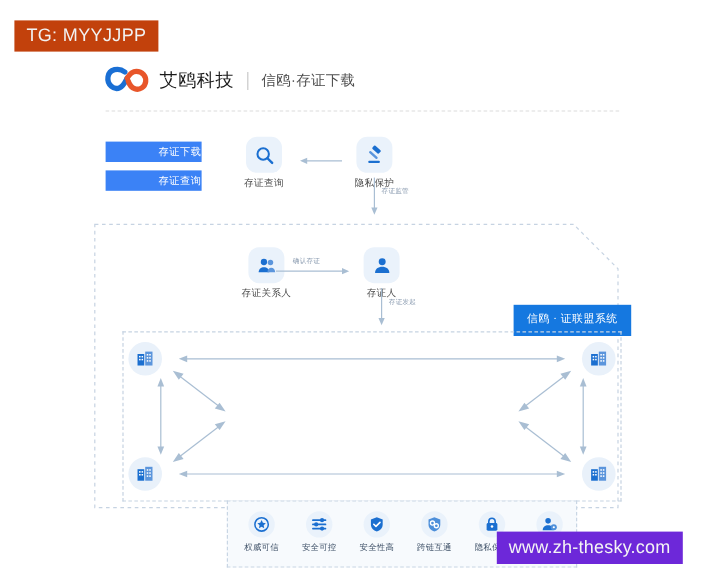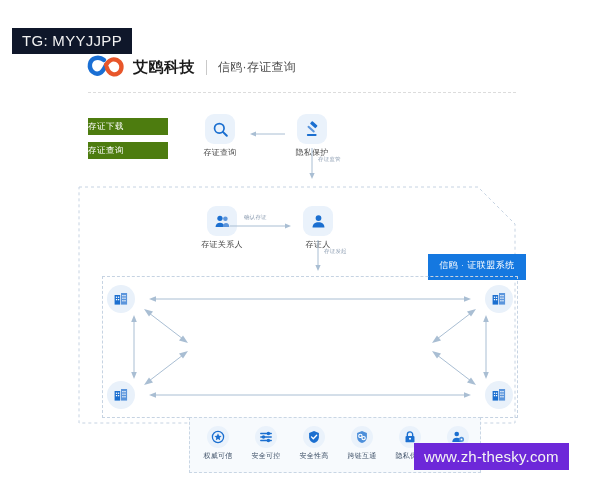--- a/index.html
+++ b/index.html
@@ -6,22 +6,22 @@
   body{
     width:600px;height:480px;
     background:#ffffff;
     font-family:"Liberation Sans","DejaVu Sans",sans-serif;
     overflow:hidden;position:relative;
   }
   #stage{position:absolute;left:0;top:0;width:600px;height:480px;background:#fff;}
 
   
   .tg-tag{
-    position:absolute;left:12px;top:28px;
-    background:#0f172a;color:#f2f2f2;
+    position:absolute;left:12px;top:17px;
+    background:#c2410c;color:#f2f2f2;
     font-size:15px;line-height:26px;height:26px;
     padding:0 10px;letter-spacing:.3px;white-space:nowrap;
   }
 
   
   .url-bar{
     position:absolute;left:414px;top:443px;
     background:#6d28d9;color:#f4f4f4;
     font-size:15px;line-height:27px;height:27px;
     padding:0 10px;white-space:nowrap;letter-spacing:.2px;
@@ -29,33 +29,33 @@
 
   
   .card{
     position:absolute;left:62px;top:38px;width:478px;height:398px;
     background:#fff;
   }
 
   
   .hdr{position:absolute;left:26px;top:18px;display:flex;align-items:center;gap:9px;}
   .logo{width:36px;height:22px;position:relative;flex:none;}
-  .brand{font-size:15px;font-weight:bold;color:#1a1a1a;letter-spacing:.5px;white-space:nowrap;}
+  .brand{font-size:15px;font-weight:normal;color:#1a1a1a;letter-spacing:.5px;white-space:nowrap;}
   .vbar{width:1px;height:15px;background:#c9c9c9;margin:0 2px;}
   .sub{font-size:12px;color:#4d4d4d;white-space:nowrap;letter-spacing:.3px;}
   .hdr-rule{
     position:absolute;left:26px;top:54px;width:428px;height:0;
     border-top:1px dashed #dcdcdc;
   }
 
   
   .btn-blue{
     position:absolute;width:80px;height:17px;
-    background:#4d7c0f;color:#fff;
-    font-size:8.5px;line-height:17px;text-align:left;
+    background:#3b82f6;color:#fff;
+    font-size:8.5px;line-height:17px;text-align:right;
     letter-spacing:.5px;white-space:nowrap;
   }
   .btn-dl{left:26px;top:80px;}
   .btn-qy{left:26px;top:104px;}
 
   
   .node{position:absolute;text-align:center;}
   .bubble{
     width:30px;height:30px;border-radius:50%;
     background:#eaf2fb;margin:0 auto;
@@ -127,21 +127,21 @@
       <div class="logo">
         <svg width="36" height="22" viewBox="0 0 36 22">
           <path d="M16 4 C11 0 3 1.5 2 8 C1 14.5 7 19.5 12 17 C15 15.6 16.5 12 18 9" fill="none" stroke="#1a6fd4" stroke-width="4.4" stroke-linecap="round"></path>
           <path d="M18 9 C19.8 6 22 3.4 25.6 3.4 C30.6 3.4 34 7.6 33.4 12
                    C32.8 16.6 28.4 19.4 24.4 18 C21.4 17 19.6 14 18.8 11.4" fill="none" stroke="#e8562a" stroke-width="4.4" stroke-linecap="round"></path>
           <circle cx="10.5" cy="7.2" r="2.1" fill="#ffffff"></circle>
         </svg>
       </div>
       <div class="brand">艾鸥科技</div>
       <div class="vbar"></div>
-      <div class="sub">信鸥·存证查询</div>
+      <div class="sub">信鸥·存证下载</div>
     </div>
     <div class="hdr-rule"></div>
 
     <div class="btn-blue btn-dl">存证下载</div>
     <div class="btn-blue btn-qy">存证查询</div>
 
     <div class="node" style="left:130px;top:76px;width:56px;">
       <div class="bubble hex">
         <svg width="17" height="17" viewBox="0 0 20 20">
           <circle cx="8.6" cy="8.6" r="5.6" fill="none" stroke="#1b6fd0" stroke-width="2"></circle>

